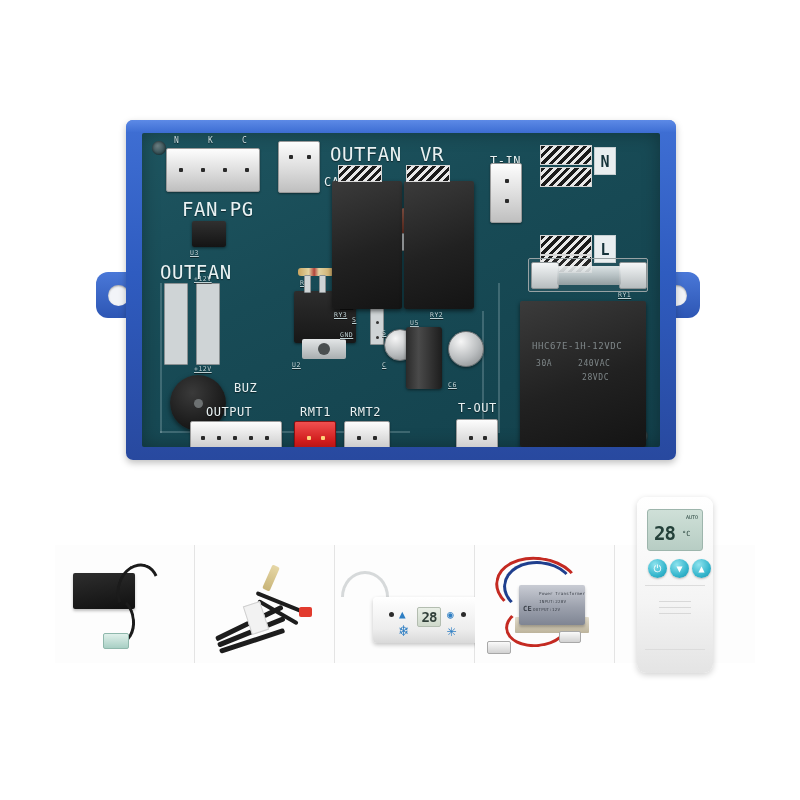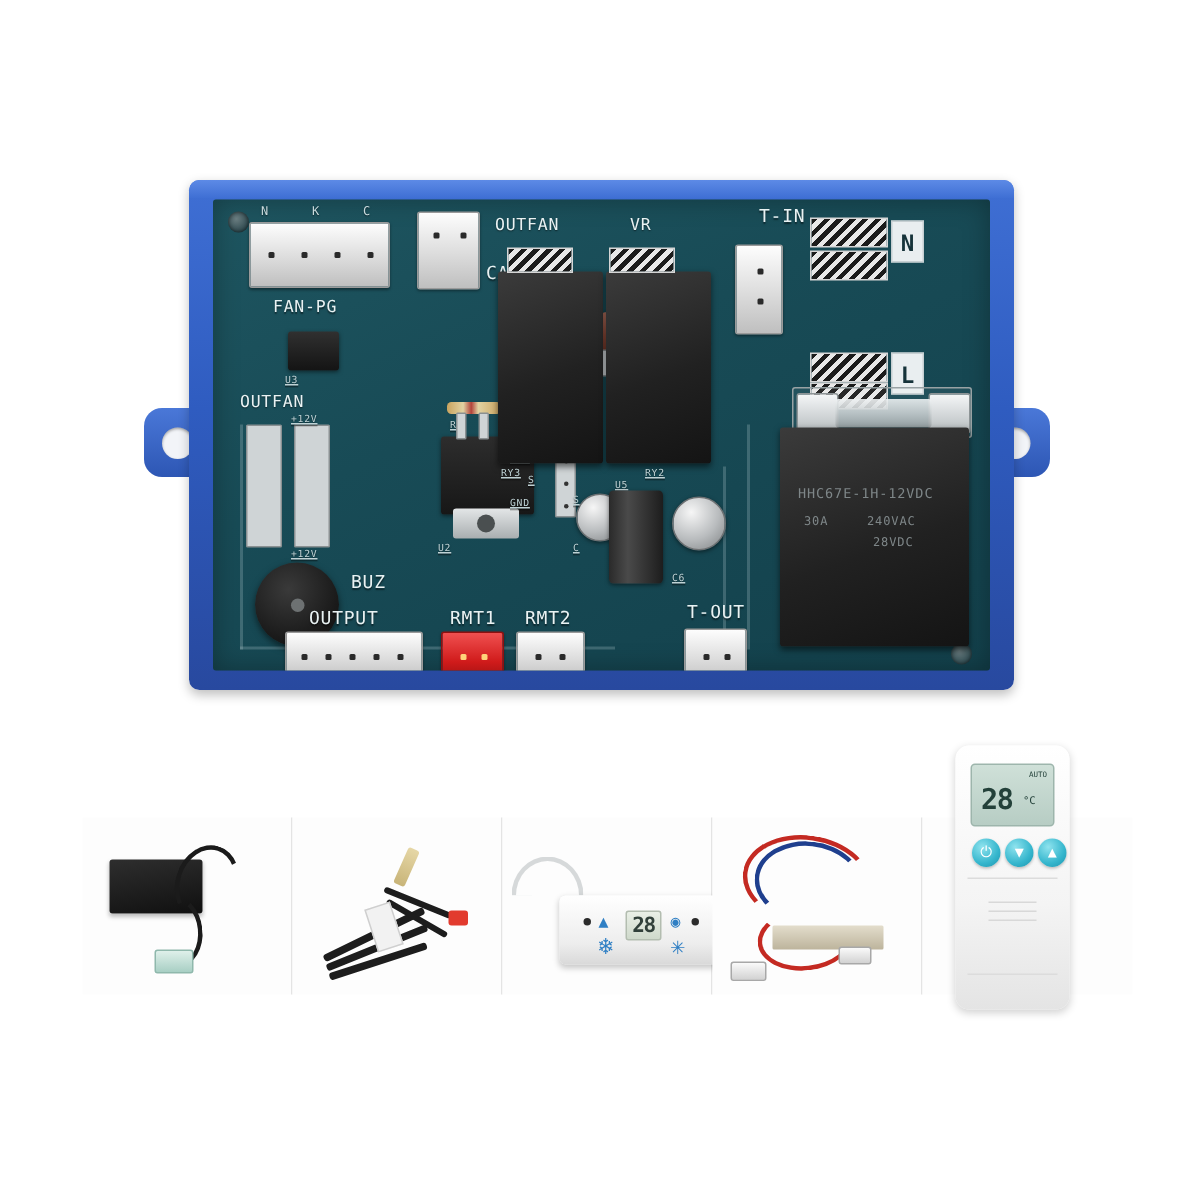--- a/index.html
+++ b/index.html
@@ -50,21 +50,21 @@
   }
   .silk {
     position: absolute;
     color: #e9f2f3;
     font-family: "DejaVu Sans Mono", monospace;
     letter-spacing: .5px;
     text-shadow: 0 1px 1px rgba(0,0,0,.5);
     white-space: nowrap;
     user-select: none;
   }
-  .silk.big   { font-size: 11px; }
+  .silk.big   { font-size: 19px; }
   .silk.mid   { font-size: 12px; }
   .silk.small { font-size:  8px; color:#c9dadd; }
   .silk.tiny  { font-size:  6.5px; color:#bfd2d5;text-decoration:underline; }
 
   
   .conn {
     position: absolute;
     background: linear-gradient(180deg,#fdfdfd,#dcdcdc 55%,#bfbfbf);
     border: 1px solid #9a9a9a;
     border-radius: 2px;
@@ -387,41 +387,41 @@
     <div class="term" style="left:264px; top:32px; width:44px; height:17px;"></div>
 
     <div class="silk tiny" style="left:268px; top:186px;">U5</div>
     <div class="cap-can" style="left:242px; top:196px; width:32px; height:32px;"></div>
     <div class="elect-cap" style="left:264px; top:194px; width:36px; height:62px;"></div>
     <div class="cap-can" style="left:306px; top:198px; width:36px; height:36px;"></div>
     <div class="silk tiny" style="left:240px; top:196px;">S</div>
     <div class="silk tiny" style="left:240px; top:228px;">C</div>
     <div class="silk tiny" style="left:306px; top:248px;">C6</div>
 
-    <div class="silk mid" style="left:348px; top:4px;margin-left:16px;">T-IN</div>
+    <div class="silk mid" style="left:348px; top:21px;">T-IN</div>
     <div class="conn" style="left:348px; top:30px; width:32px; height:60px;">
       <div class="pin" style="left:14px; margin-top:-14px;"></div>
       <div class="pin" style="left:14px; margin-top:6px;"></div>
     </div>
 
     <div class="term" style="left:398px; top:12px; width:52px; height:20px;"></div>
     <div class="term" style="left:398px; top:34px; width:52px; height:20px;"></div>
     <div class="term-lbl" style="left:452px; top:14px; width:22px; height:28px; line-height:28px;">N</div>
     <div class="term" style="left:398px; top:102px; width:52px; height:20px;"></div>
     <div class="term" style="left:398px; top:122px; width:52px; height:18px;"></div>
     <div class="term-lbl" style="left:452px; top:102px; width:22px; height:28px; line-height:28px;">L</div>
 
     <div class="fuse-holder">
       <div class="fuse-clip" style="left:2px;"></div>
       <div class="fuse-clip" style="left:90px;"></div>
       <div class="fuse-glass"></div>
     </div>
 
     <div class="silk tiny" style="left:476px; top:158px;">RY1</div>
-    <div class="relay" style="left:378px; top:152px; width:126px; height:146px;">
+    <div class="relay" style="left:378px; top:168px; width:126px; height:146px;">
       <div class="relay-text" style="left:12px; top:40px; font-size:9px;">HHC67E-1H-12VDC</div>
       <div class="relay-text" style="left:16px; top:58px;">30A</div>
       <div class="relay-text" style="left:58px; top:58px;">240VAC</div>
       <div class="relay-text" style="left:62px; top:72px;">28VDC</div>
     </div>
 
     <div class="silk mid" style="left:64px; top:272px;">OUTPUT</div>
     <div class="conn" style="left:48px; top:288px; width:92px; height:34px;">
       <div class="pin" style="left:10px;"></div>
         <div class="pin" style="left:26px;"></div>
@@ -487,20 +487,26 @@
           <div class="disp-ico snow" style="left:74px; top:26px;">✳</div>
         </div>
       </div>
     </div>
 
     <div class="thumb" style="left:420px; width:140px;">
       <div class="thumb-inner">
         <div class="tr-wire" style="left:20px; top:12px; width:86px; height:60px; border-width:3px; border-color:#c42a22 transparent transparent #c42a22; transform:rotate(8deg);"></div>
         <div class="tr-wire" style="left:28px; top:16px; width:72px; height:54px; border-width:3px; border-color:#1f3f8e transparent transparent #1f3f8e; transform:rotate(6deg);"></div>
         <div class="tr-lam"></div>
+        <div class="tr-body">
+          <div class="tr-txt" style="left:20px; top:6px;">Power Transformer</div>
+          <div class="tr-txt" style="left:20px; top:14px;">INPUT:220V</div>
+          <div class="tr-txt" style="left:14px; top:22px;">OUTPUT:12V</div>
+          <div class="tr-txt" style="left:4px; top:20px; font-size:7px; font-weight:bold;">CE</div>
+        </div>
         <div class="tr-wire" style="left:30px; top:60px; width:64px; height:42px; border-width:3px; border-color:transparent transparent #c42a22 #c42a22; transform:rotate(-6deg);"></div>
         <div class="tr-conn" style="left:84px; top:86px; width:22px; height:12px;"></div>
         <div class="tr-conn" style="left:12px; top:96px; width:24px; height:13px;"></div>
       </div>
     </div>
 
     <div class="thumb" style="left:560px; width:140px; border-right:none;">
       <div class="thumb-inner">
         <div class="remote">
           <div class="remote-lcd">

